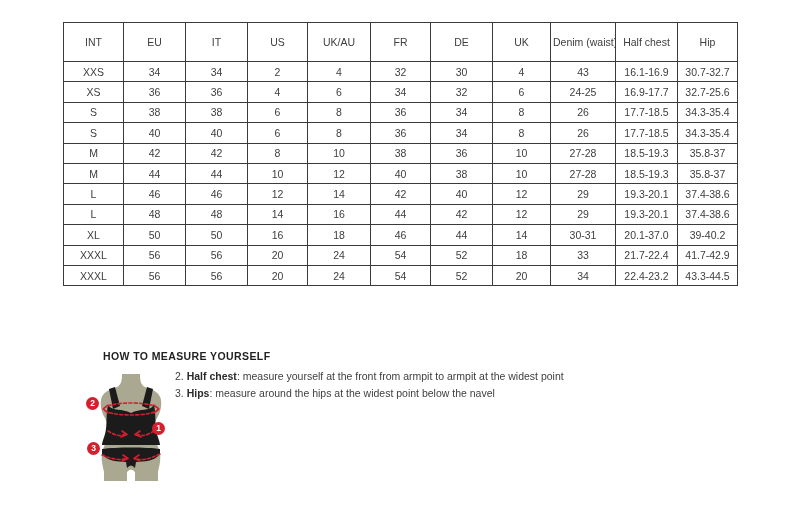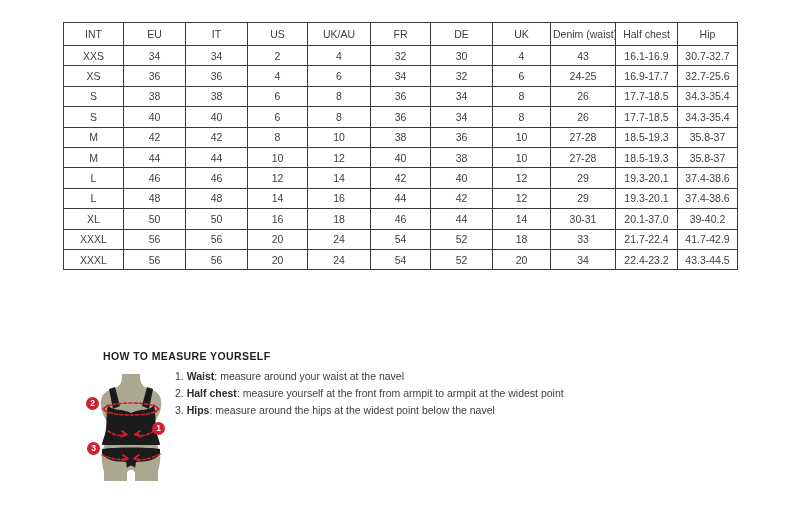--- a/index.html
+++ b/index.html
@@ -16,21 +16,21 @@
   .table-wrap { position:absolute; left:63px; top:22px; }
   table.size-table {
     border-collapse:collapse; table-layout:fixed; width:674px;
     font-size:10.5px; color:#3d3d3d;
   }
   table.size-table th, table.size-table td {
     border:1px solid #3a3a3a; text-align:center; vertical-align:middle;
     font-weight:400; padding:0 2px; background:#ffffff;
     white-space:nowrap; overflow:hidden;
   }
-  table.size-table th { height:23px; }
+  table.size-table th { height:39px; }
   table.size-table td { height:20.4px; }
 
   
   .measure-heading {
     position:absolute; left:63px; top:350px;
     font-size:10.5px; font-weight:700; letter-spacing:.4px; color:#1f1f1f;margin-left:40px;
   }
   .figure { position:absolute; left:75px; top:371px; width:112px; height:115px; }
   .figure svg { position:absolute; left:0; top:0; }
   .badge {
@@ -262,24 +262,20 @@
         <path d="M64,84 L59,87.5 L65,90"></path>
       </g>
     </svg>
     <div class="badge badge-2">2</div>
     <div class="badge badge-1">1</div>
     <div class="badge badge-3">3</div>
   </div>
 
   <div class="instructions">
     <div class="instr-line">
-      <span>1.</span>
-      <span class="instr-label">Waist</span><span>: measure around your waist at the navel</span>
-    </div>
-    <div class="instr-line">
       <span>2.</span>
       <span class="instr-label">Half chest</span><span>: measure yourself at the front from armpit to armpit at the widest point</span>
     </div>
     <div class="instr-line">
       <span>3.</span>
       <span class="instr-label">Hips</span><span>: measure around the hips at the widest point below the navel</span>
     </div>
   </div>
 
 </div>

